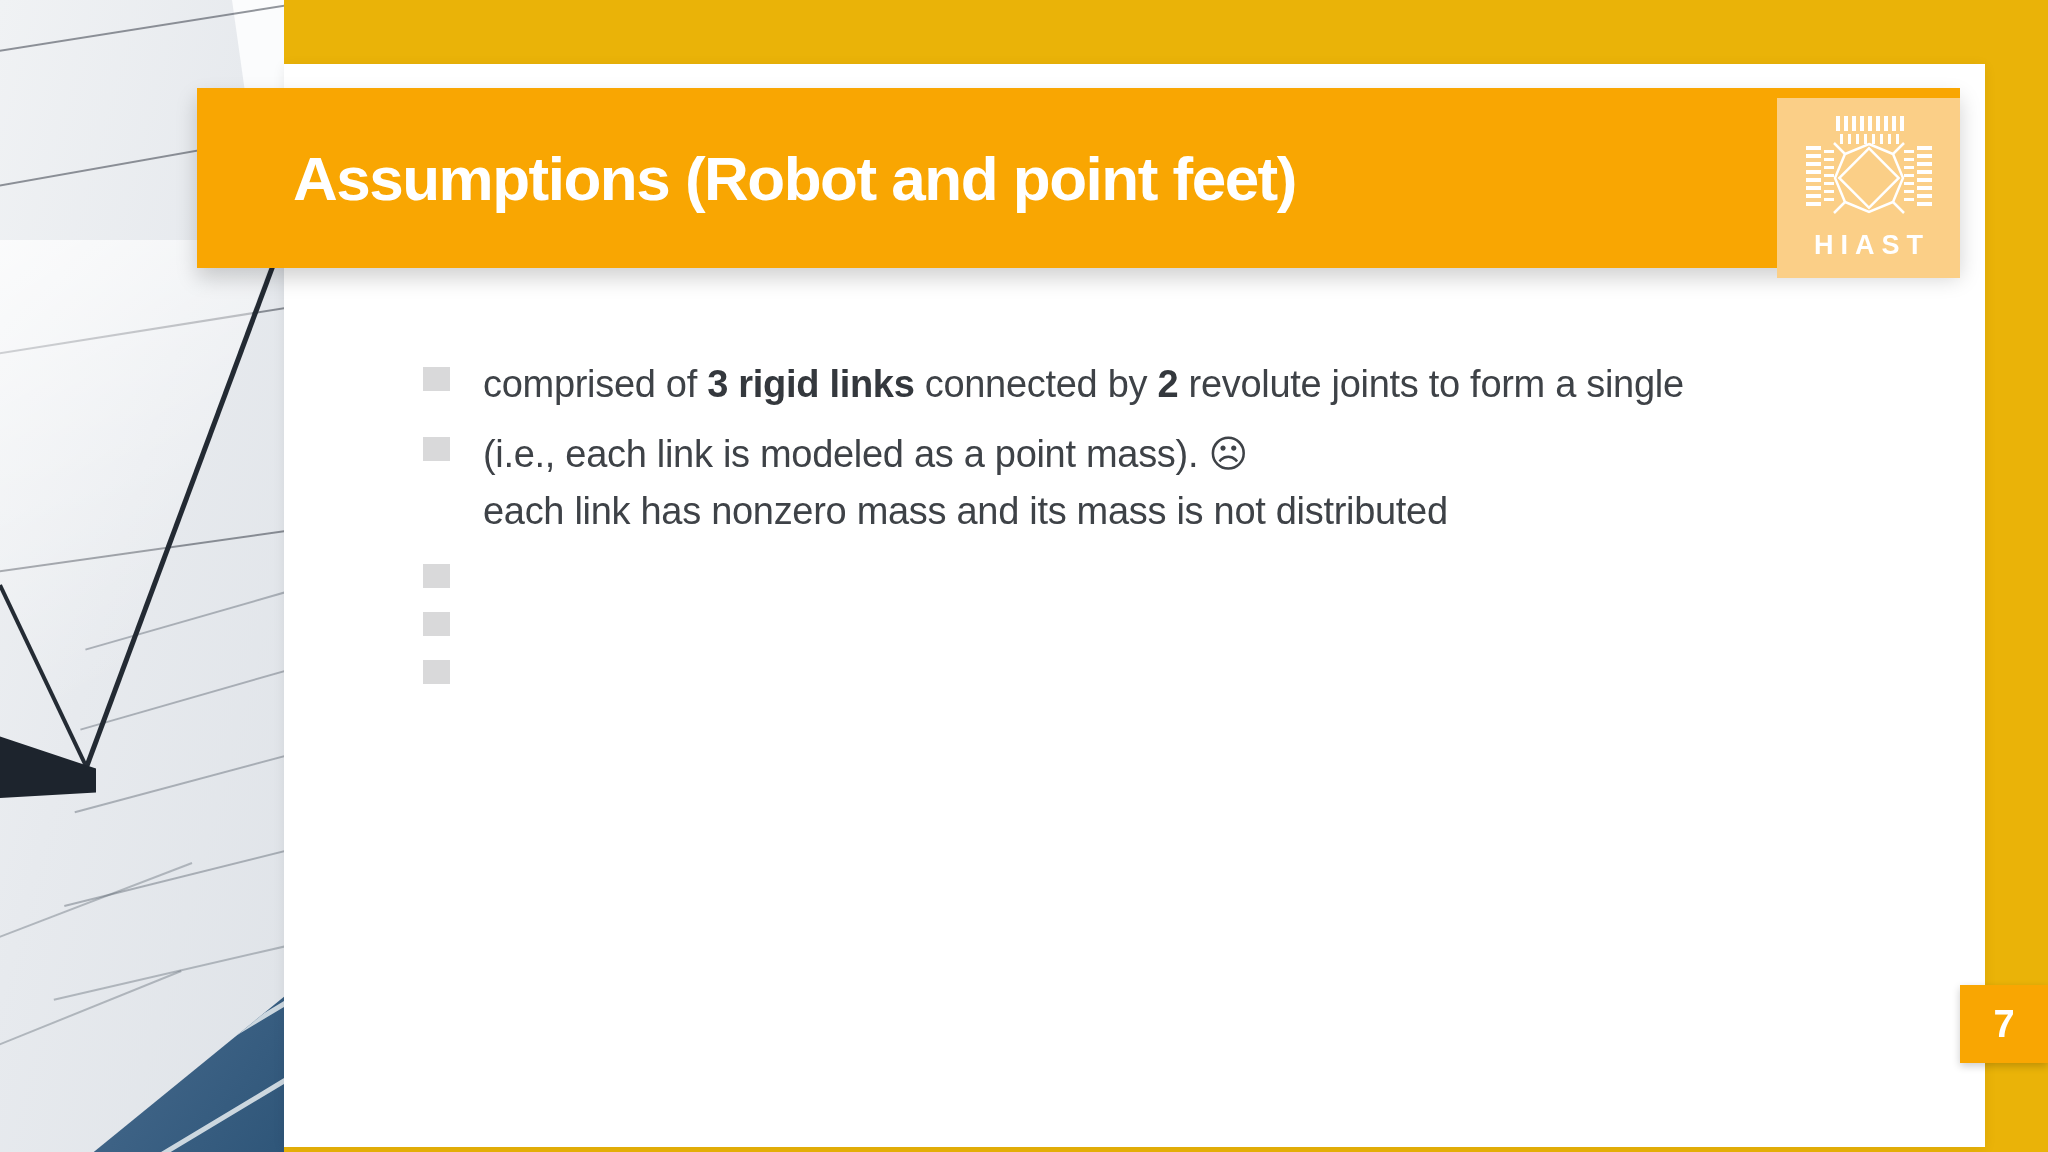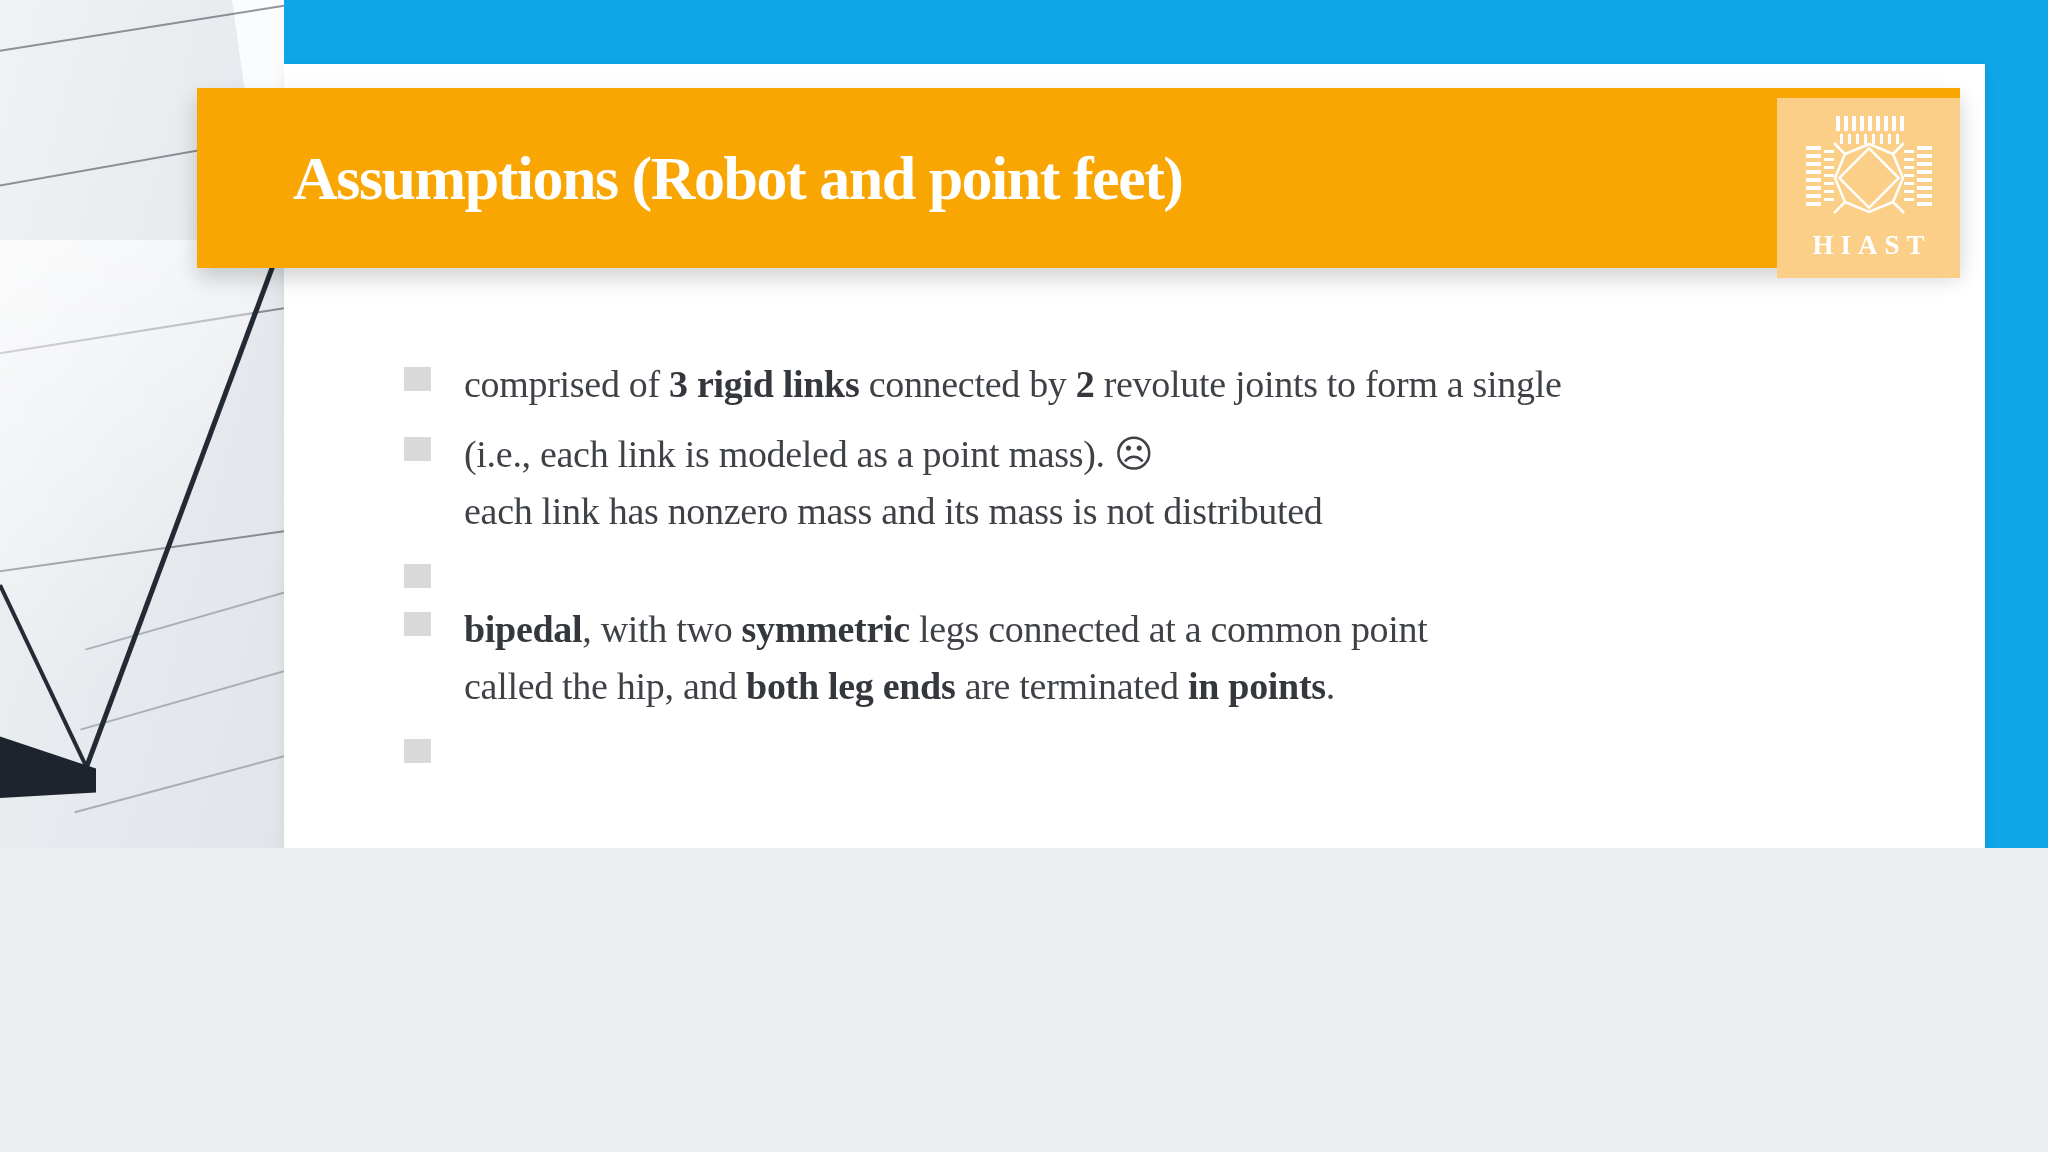--- a/index.html
+++ b/index.html
@@ -1,17 +1,17 @@
 <!DOCTYPE html>
 <html><head>
 <meta charset="utf-8">
 <style>
   html,body{margin:0;padding:0;background:#eceef0;}
-  .stage{position:relative;width:2048px;height:848px;overflow:hidden;
-         background:#0ea5e9;font-family:Liberation Serif, serif;}
+  .stage{position:relative;width:2048px;height:1152px;overflow:hidden;
+         background:#eab308;font-family:Liberation Sans, sans-serif;}
 
   
   .photo{position:absolute;left:0;top:0;width:284px;height:1152px;overflow:hidden;
          background:linear-gradient(105deg,#f0f2f4 0%,#e7eaee 45%,#dfe3e8 100%);}
   .photo .sky{position:absolute;right:0;top:0;width:80px;height:255px;background:#fbfcfd;
               clip-path:polygon(35% 0,100% 0,100% 100%,80% 100%);}
   .photo .s{position:absolute;height:2px;background:rgba(58,64,74,.55);}
   .photo .s.a1{width:360px;left:-30px;top:26px;transform:rotate(-9deg);}
   .photo .s.a2{width:360px;left:-30px;top:158px;transform:rotate(-10deg);}
   .photo .s.a3{width:360px;left:-40px;top:330px;transform:rotate(-9deg);}
@@ -48,21 +48,21 @@
           box-shadow:0 10px 20px rgba(0,0,0,.18);z-index:5;display:flex;align-items:center;}
   .banner .title{padding-left:96px;color:#ffffff;font-weight:700;font-size:62px;
                  letter-spacing:-1.5px;white-space:nowrap;}
   .logo{position:absolute;right:0;top:10px;width:183px;height:180px;background:#FBCF87;
         display:flex;flex-direction:column;align-items:center;justify-content:center;}
   .logo svg{display:block;}
   .logo .logo-text{color:#ffffff;font-size:27px;font-weight:600;letter-spacing:7px;
                    margin-top:2px;text-indent:7px;}
 
   
-  .bullets{position:absolute;left:404px;top:356px;width:1510px;z-index:2;}
+  .bullets{position:absolute;left:423px;top:356px;width:1510px;z-index:2;}
   .bullet{display:flex;align-items:flex-start;margin-bottom:13px;}
   .bullet .marker{flex:none;width:27px;height:24px;background:#d9d9da;margin-top:11px;}
   .bullet .btext{margin-left:33px;color:#3e4247;font-size:38px;line-height:57px;
                  letter-spacing:-0.3px;}
   .bullet .btext .line{white-space:nowrap;}
   .bullet .btext b{font-weight:700;color:#34383d;}
 
   
   .pagebox{position:absolute;left:1960px;top:985px;width:88px;height:78px;background:#F9A602;
            z-index:6;display:flex;align-items:center;justify-content:center;
@@ -184,24 +184,20 @@
         <div class="btext">
           <div class="line"><span>(i.e., each link is modeled as a point mass). ☹</span></div>
           <div class="line"><span>each link has nonzero mass and its mass is not distributed</span></div>
         </div>
       </div>
       <div class="bullet">
         <span class="marker"></span>
       </div>
       <div class="bullet">
         <span class="marker"></span>
-        <div class="btext">
-          <div class="line"><b>bipedal</b><span>, with two </span><b>symmetric</b><span> legs connected at a common point</span></div>
-          <div class="line"><span>called the hip, and </span><b>both leg ends</b><span> are terminated </span><b>in points</b><span>.</span></div>
-        </div>
       </div>
       <div class="bullet">
         <span class="marker"></span>
         <div class="btext">
         </div>
       </div>
     </div>
 
   <div class="pagebox">
     <span>7</span>

